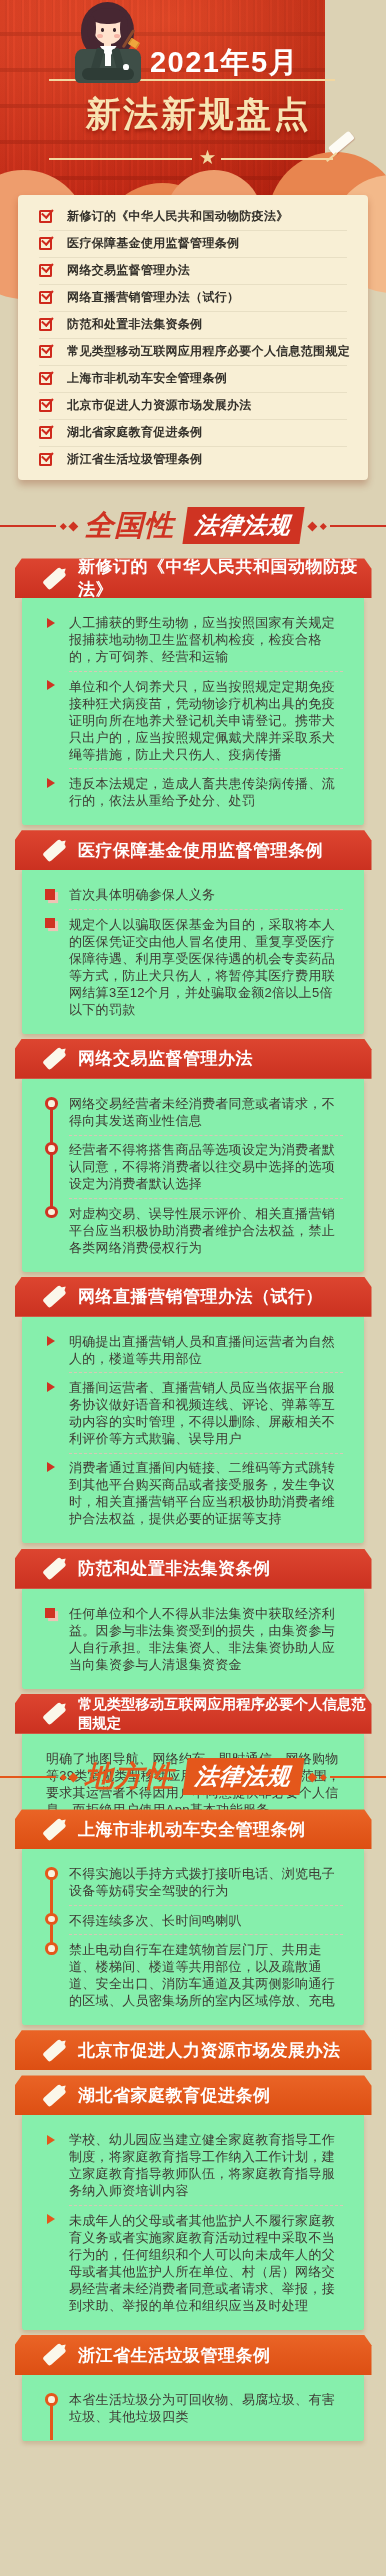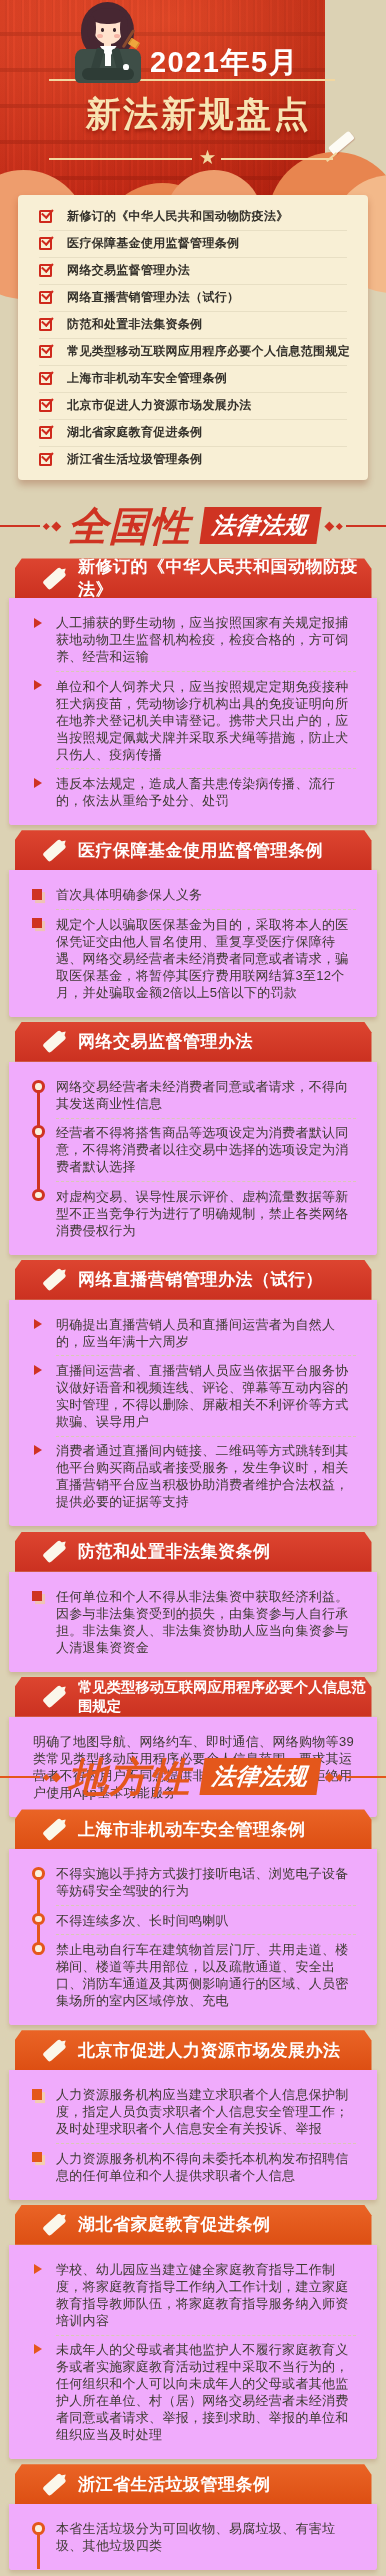--- a/index.html
+++ b/index.html
@@ -76,40 +76,40 @@
   
   .group{position:absolute;left:0;width:386px;}
   .group-national{top:507px;}
   .group-local{top:1751px;}
   .grp-head{display:flex;align-items:center;gap:4.6px;margin:0 0 13.4px 0;height:38px;}
   .group-local .grp-head{margin-top:7px;}
   .grp-line{flex:1;height:1.5px;background:var(--acc);}
   .dia{width:6.7px;height:6.7px;background:var(--acc);transform:rotate(45deg);}
   .dia.small{width:4.6px;height:4.6px;}
   .grp-emph{font-family:"Liberation Serif","DejaVu Serif",serif;font-style:italic;
-    font-weight:900;font-size:40px;color:var(--acc);letter-spacing:1px;margin:0 3.1px;text-align:center;}
+    font-weight:900;font-size:29px;color:var(--acc);letter-spacing:1px;margin:0 3.1px;text-align:center;}
   .grp-box{background:var(--acc);transform:skewX(-8deg);padding:3.1px 10.3px;margin:0 3.1px;}
   .grp-box span{display:inline-block;transform:skewX(2deg);color:#fff;
     font-family:"Liberation Serif","DejaVu Serif",serif;font-style:italic;
     font-weight:900;font-size:23px;letter-spacing:1px;}
   .g-national{--acc:#cf3322;--acc-lite:#efc3b5;--ban1:#dd4530;--ban2:#cb3120;}
   .g-local{--acc:#e4571b;--acc-lite:#f4cdb0;--ban1:#ea6426;--ban2:#dd4f13;}
   
   .law-section{margin-top:5.2px;}
   .law-section:first-of-type{margin-top:0;}
   .banner{position:relative;width:357px;height:40px;margin:0 auto;display:flex;align-items:center;
     padding-left:28px;gap:12.4px;background:linear-gradient(180deg,var(--ban1),var(--ban2));
     clip-path:polygon(7.2px 0,calc(100% - 7.2px) 0,100% 10.3px,100% 100%,0 100%,0 10.3px);}
   .pen-icon{position:relative;flex:0 0 23px;width:23px;height:11.3px;background:#fbf7ea;
     border-radius:2.6px;transform:rotate(-42deg);}
   .pen-icon::after{content:"";position:absolute;right:-3.6px;top:2.6px;width:5.2px;height:6.2px;
     background:#fbf7ea;clip-path:polygon(0 0,100% 50%,0 100%);}
   .banner-title{margin:0;color:#ffffff;font-size:17px;font-weight:700;letter-spacing:0.5px;}
   .banner-title.long{font-size:14.4px;letter-spacing:0;}
-  .card{width:368px;margin:0 auto;background:#f0abfc;padding:10.3px 20.6px 10.3px 23px;
+  .card{width:342px;margin:0 auto;background:#86efac;padding:10.3px 20.6px 10.3px 23px;
     border-radius:0 0 3.1px 3.1px;box-shadow:0 2.6px 4.6px rgba(120,60,20,.18);}
   .items{list-style:none;margin:0;padding:0;}
   .items li{position:relative;padding-left:24px;}
   .items .txt{display:block;padding:5.7px 0;font-size:13px;line-height:17px;
     color:#3e3a33;font-weight:500;letter-spacing:0.3px;}
   .items li + li .txt{border-top:1px dashed #d9c7b5;}
   
   .b-triangle li::before{content:"";position:absolute;left:2.1px;top:9.3px;width:0;height:0;
     border-left:8.2px solid var(--acc);border-top:5.2px solid transparent;border-bottom:5.2px solid transparent;}
   
@@ -253,55 +253,55 @@
     <div class="banner">
       <span class="pen-icon"></span>
       <h2 class="banner-title">医疗保障基金使用监督管理条例</h2>
     </div>
     <div class="card">
       <ul class="items b-square">
             <li>
               <span class="txt">首次具体明确参保人义务</span>
             </li>
             <li>
-              <span class="txt">规定个人以骗取医保基金为目的，采取将本人的医保凭证交由他人冒名使用、重复享受医疗保障待遇、网络交易经营者未经消费者同意或者请求，骗取医保基金，将暂停其医疗费用联网结算3至12个月，并处骗取金额2倍以上5倍以下的罚款</span>
+              <span class="txt">规定个人以骗取医保基金为目的，采取将本人的医保凭证交由他人冒名使用、重复享受医疗保障待遇、利用享受医保待遇的机会专卖药品等方式，防止犬只伤人，将暂停其医疗费用联网结算3至12个月，并处骗取金额2倍以上5倍以下的罚款</span>
             </li>
           </ul>
     </div>
   </section>
 
   <section class="law-section">
     <div class="banner">
       <span class="pen-icon"></span>
       <h2 class="banner-title">网络交易监督管理办法</h2>
     </div>
     <div class="card">
       <ul class="items b-ring">
             <li class="linked">
               <span class="txt">网络交易经营者未经消费者同意或者请求，不得向其发送商业性信息</span>
             </li>
             <li class="linked">
               <span class="txt">经营者不得将搭售商品等选项设定为消费者默认同意，不得将消费者以往交易中选择的选项设定为消费者默认选择</span>
             </li>
             <li>
-              <span class="txt">对虚构交易、误导性展示评价、虚构流量数据等新型不正当竞争行为进行了明确规制，禁止各类网络消费侵权行为</span>
+              <span class="txt">对虚构交易、误导性展示评价、相关直播营销平台应当积极协助消费者维护合法权益，禁止各类网络消费侵权行为</span>
             </li>
           </ul>
     </div>
   </section>
 
   <section class="law-section">
     <div class="banner">
       <span class="pen-icon"></span>
       <h2 class="banner-title">网络直播营销管理办法（试行）</h2>
     </div>
     <div class="card">
       <ul class="items b-triangle">
             <li>
-              <span class="txt">明确提出直播营销人员和直播间运营者为自然人的，应当年满十六周岁</span>
+              <span class="txt">明确提出直播营销人员和直播间运营者为自然人的，楼道等共用部位</span>
             </li>
             <li>
               <span class="txt">直播间运营者、直播营销人员应当依据平台服务协议做好语音和视频连线、评论、弹幕等互动内容的实时管理，不得以删除、屏蔽相关不利评价等方式欺骗、误导用户</span>
             </li>
             <li>
               <span class="txt">消费者通过直播间内链接、二维码等方式跳转到其他平台购买商品或者接受服务，发生争议时，相关直播营销平台应当积极协助消费者维护合法权益，提供必要的证据等支持</span>
             </li>
           </ul>
     </div>
   </section>
@@ -364,30 +364,20 @@
             </li>
           </ul>
     </div>
   </section>
 
   <section class="law-section">
     <div class="banner">
       <span class="pen-icon"></span>
       <h2 class="banner-title">北京市促进人力资源市场发展办法</h2>
     </div>
-    <div class="card">
-      <ul class="items b-square">
-            <li>
-              <span class="txt">人力资源服务机构应当建立求职者个人信息保护制度，指定人员负责求职者个人信息安全管理工作；及时处理求职者个人信息安全有关投诉、举报</span>
-            </li>
-            <li>
-              <span class="txt">人力资源服务机构不得向未委托本机构发布招聘信息的任何单位和个人提供求职者个人信息</span>
-            </li>
-          </ul>
-    </div>
   </section>
 
   <section class="law-section">
     <div class="banner">
       <span class="pen-icon"></span>
       <h2 class="banner-title">湖北省家庭教育促进条例</h2>
     </div>
     <div class="card">
       <ul class="items b-triangle">
             <li>

